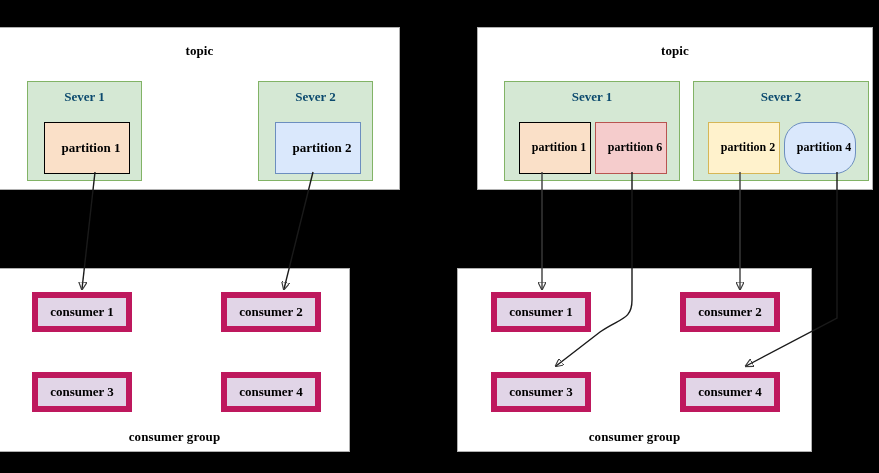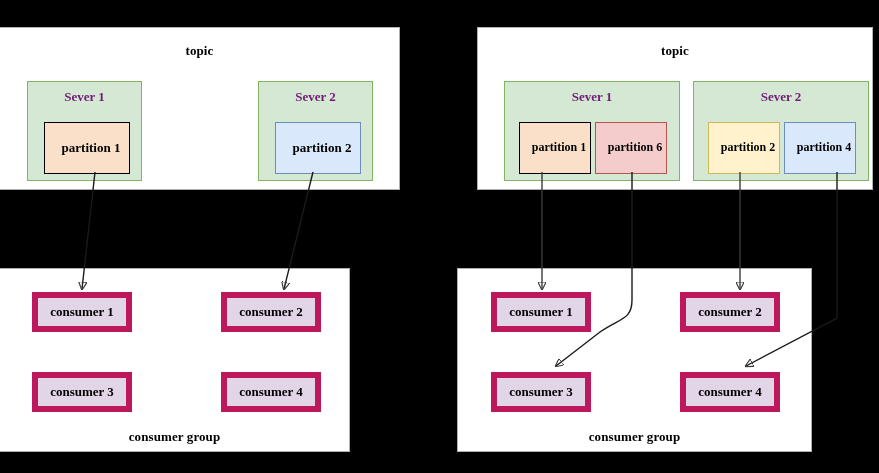--- a/index.html
+++ b/index.html
@@ -38,21 +38,21 @@
     box-sizing: border-box;
   }
   .server-title {
     position: absolute;
     left: 0;
     right: 0;
     top: 7px;
     text-align: center;
     font-size: 13px;
     font-weight: bold;
-    color: #701a75;
+    color: #0c4a6e;
   }
   .partition-box {
     position: absolute;
     box-sizing: border-box;
     display: flex;
     align-items: center;
     justify-content: center;
     font-size: 13px;
     font-weight: bold;
     color: #000000;
@@ -126,21 +126,21 @@
 
     <div class="server-box" style="left:26px; top:53px; width:176px; height:100px;">
       <div class="server-title">Sever 1</div>
       <div class="partition-box p-orange" style="left:14px; top:40px; width:72px; height:52px; font-size:12px;">partition 1</div>
       <div class="partition-box p-pink" style="left:90px; top:40px; width:72px; height:52px; font-size:12px;">partition 6</div>
     </div>
 
     <div class="server-box" style="left:215px; top:53px; width:176px; height:100px;">
       <div class="server-title">Sever 2</div>
       <div class="partition-box p-yellow" style="left:14px; top:40px; width:72px; height:52px; font-size:12px;">partition 2</div>
-      <div class="partition-box p-blue" style="left:90px; top:40px; width:72px; height:52px; font-size:12px;">partition 4</div>
+      <div class="partition-box p-blue" style="left:90px; top:40px; width:72px; height:52px; font-size:12px;border-radius:21px;">partition 4</div>
     </div>
   </div>
 
   <div class="panel" style="left:457px; top:268px; width:355px; height:184px;">
     <div class="panel-caption" style="top:160px;">consumer group</div>
 
     <div class="consumer-box" style="left:33px; top:23px; width:100px; height:40px;">consumer 1</div>
     <div class="consumer-box" style="left:222px; top:23px; width:100px; height:40px;">consumer 2</div>
     <div class="consumer-box" style="left:33px; top:103px; width:100px; height:40px;">consumer 3</div>
     <div class="consumer-box" style="left:222px; top:103px; width:100px; height:40px;">consumer 4</div>

